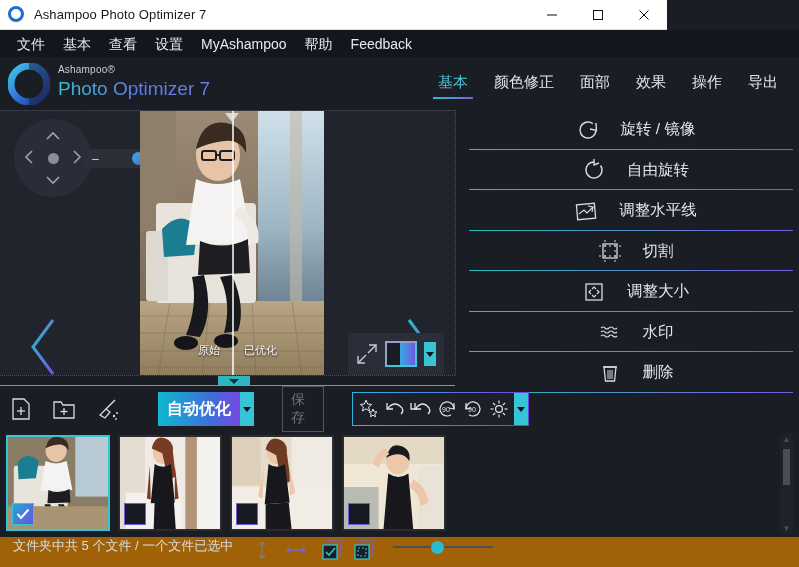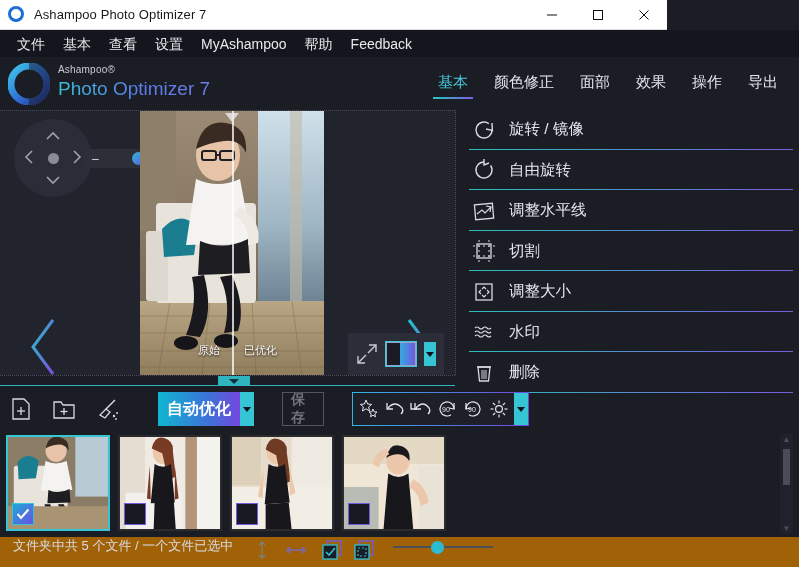--- a/index.html
+++ b/index.html
@@ -155,23 +155,24 @@
   
   .splitter-v {
     position:absolute; left:455px; top:110px; width:6px; height:265px;
     border-left:1px dotted #50535e; background:#1b1d25;
   }
   .rightpanel {
     position:absolute; left:461px; top:110px; width:338px; height:285px;
     background:#1b1d25;
   }
   .rp-item {
-    height:40.5px; display:flex; align-items:center; gap:12px; padding-left:10px;
+    height:40.5px; display:flex; align-items:center; gap:20px; padding-left:10px;
     border-bottom:1px solid transparent;
     position:relative;
+    justify-content:center;
   }
   .rp-item::after {
     content:""; position:absolute; left:8px; right:6px; bottom:0; height:1px;
     background:linear-gradient(90deg,#2bbfb9,#7a5ce0);
   }
   .rp-icon { width:26px; height:26px; flex:0 0 26px; display:flex; align-items:center; justify-content:center; }
   .rp-label { color:#e4e6ee; font-size:15.5px; }
 
   
   .hsplit {
@@ -200,24 +201,23 @@
   .auto-main {
     background:linear-gradient(90deg,#0fb6d0 0%, #3e71d8 62%, #7448e0 100%);
     color:#ffffff; font-size:16px; font-weight:bold;
     display:flex; align-items:center; padding:0 9px; white-space:nowrap;
   }
   .auto-caret {
     width:14px; background:#35c5d4; display:flex; align-items:center; justify-content:center;
   }
   .auto-caret i { width:0;height:0;border-left:4px solid transparent;border-right:4px solid transparent;border-top:5px solid #0f1118; }
   .save-btn {
-    margin-left:12px; height:34px; min-width:42px; border:1px solid #53565f;
+    margin-left:12px; height:46px; min-width:42px; border:1px solid #53565f;
     color:#70737c; font-size:14px; display:flex; align-items:center; justify-content:center;
     padding:0 8px;
-    font-weight:bold;
   }
   .iconset {
     margin-left:12px; height:34px; display:flex; align-items:stretch;
     border:1px solid transparent;
     background:
       linear-gradient(#1d2029,#1d2029) padding-box,
       linear-gradient(90deg,#2fb6e0,#7048e0) border-box;
   }
   .iconset-inner { display:flex; align-items:center; gap:1px; padding:0 3px; }
   .is-icon { width:25px; height:26px; display:flex; align-items:center; justify-content:center; }

